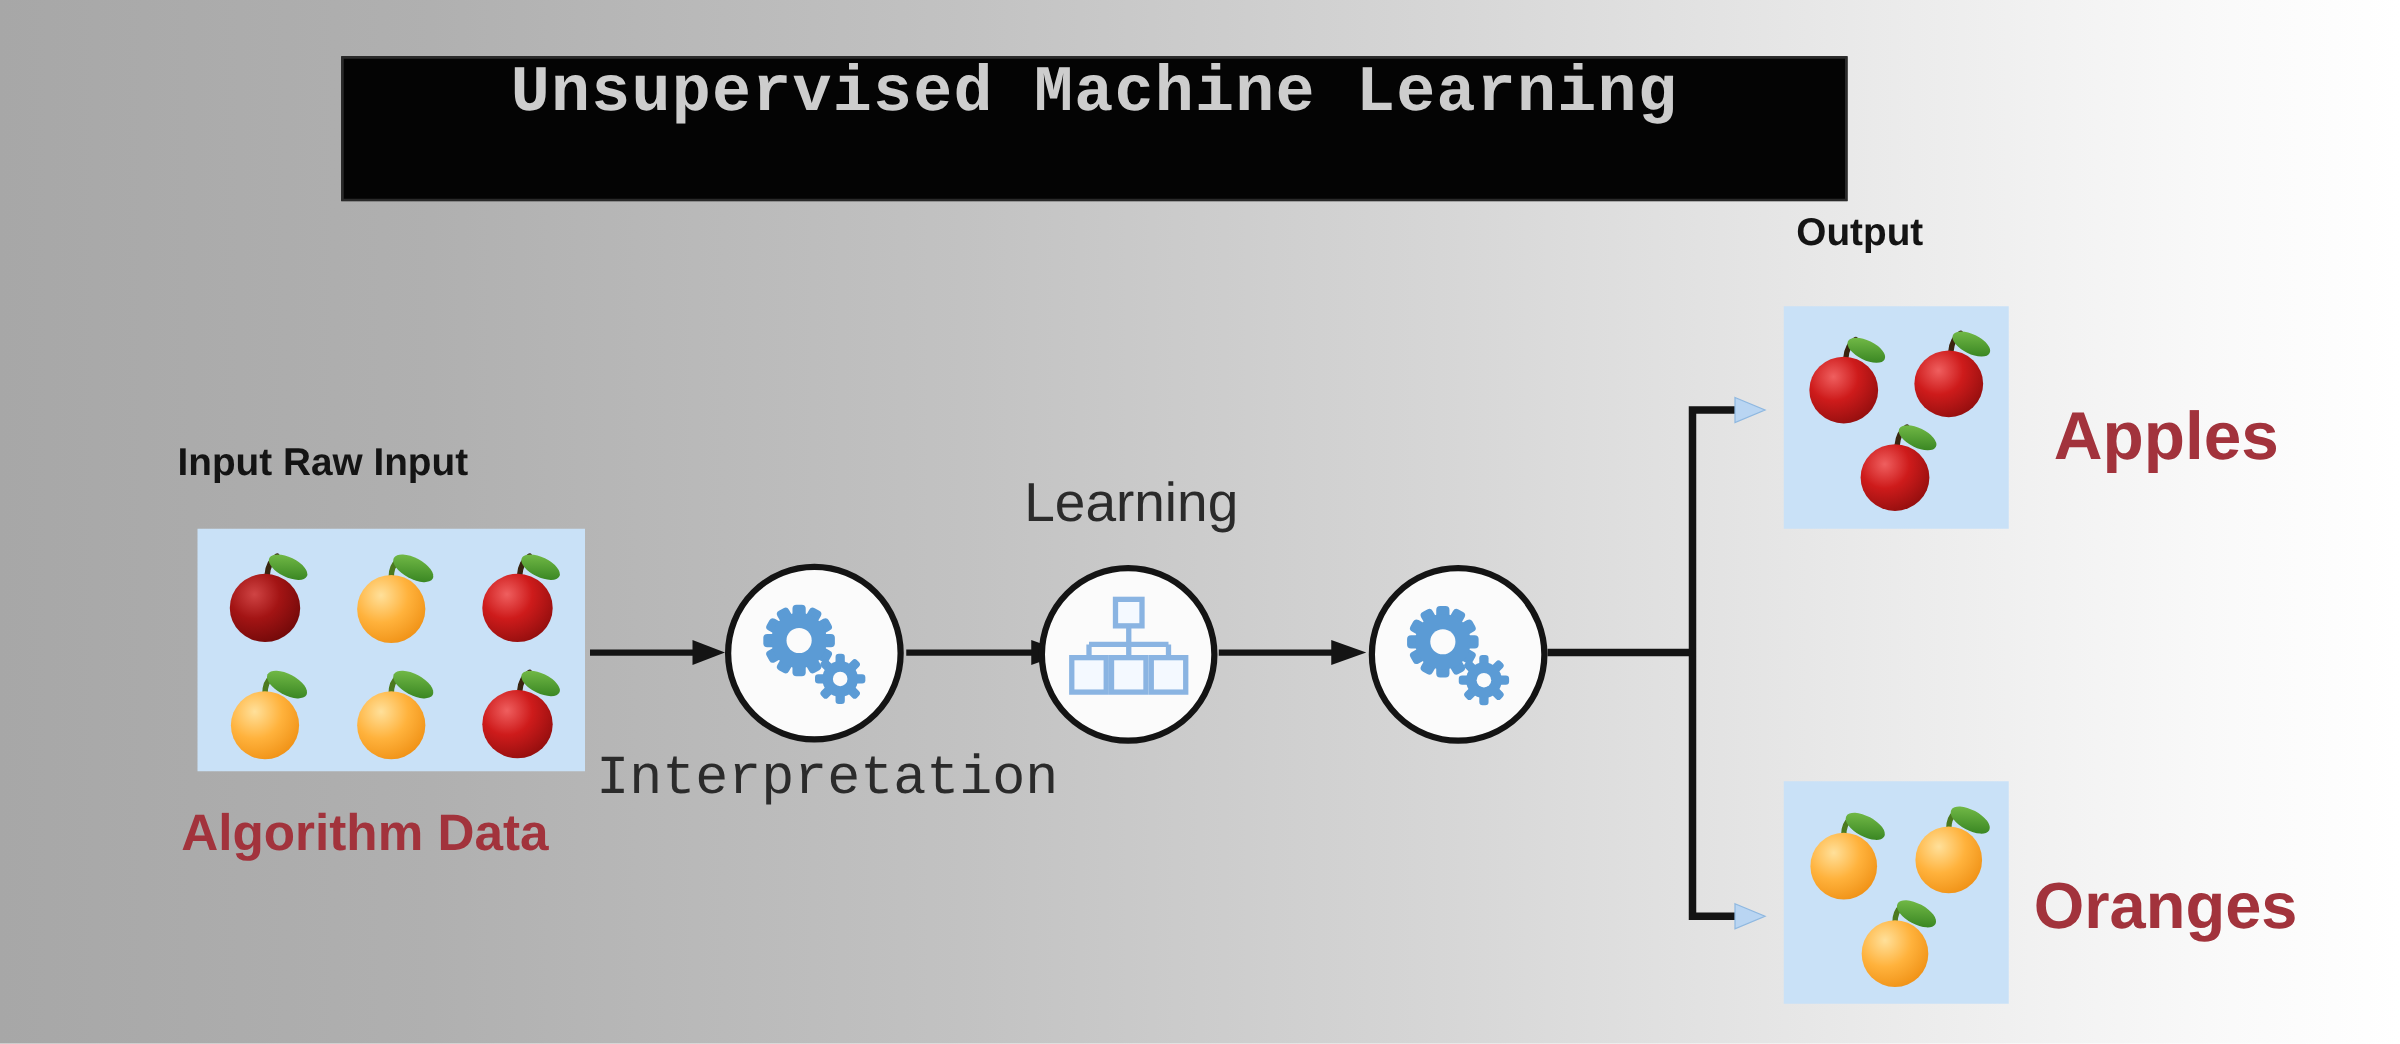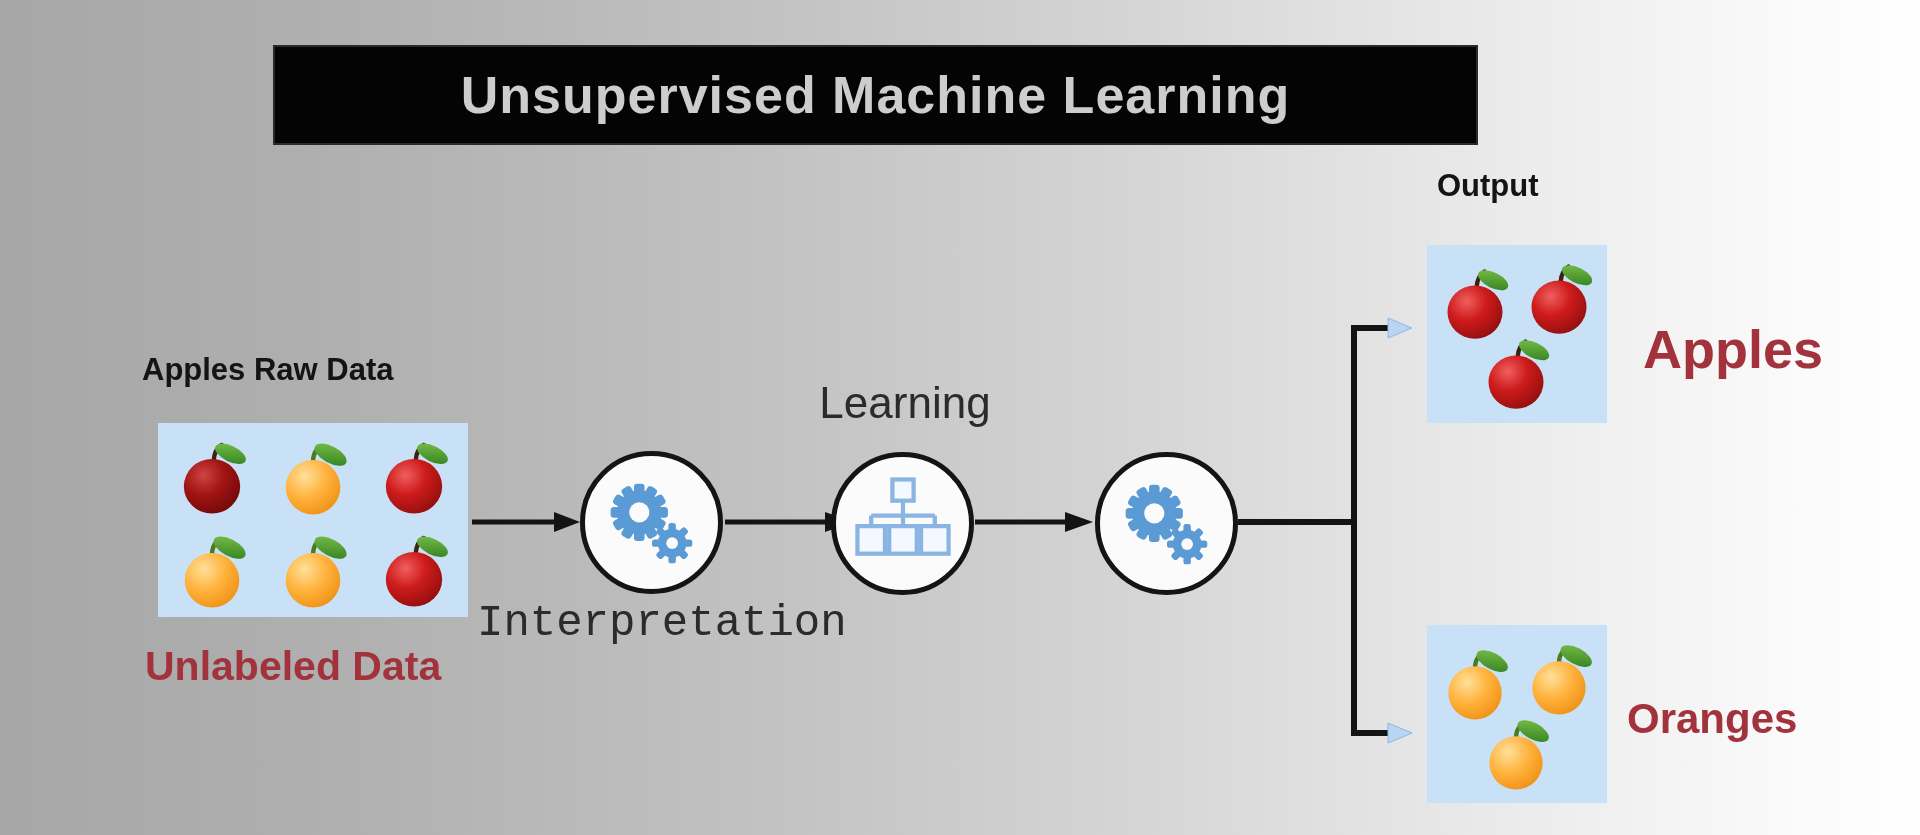--- a/index.html
+++ b/index.html
@@ -4,23 +4,24 @@
 <style>
   html,body{margin:0;padding:0;}
   body{font-family:"Liberation Sans", sans-serif;}
   #canvas{
     position:relative;width:1920px;height:835px;overflow:hidden;
     background:linear-gradient(to right,#a7a7a7 0%,#b0b0b0 18%,#c2c2c2 40%,#d6d6d6 60%,#eaeaea 78%,#fafafa 93%,#ffffff 100%);
   }
   .abs{position:absolute;}
   
   .banner{
-    left:273px;top:45px;width:1205px;height:100px;background:#040404;
-    display:flex;align-items:center;justify-content:center;
+    left:273px;top:45px;width:1205px;height:116px;background:#040404;
+    display:flex;align-items:flex-start;justify-content:center;
     box-shadow:0 0 0 2px #2a2a2a inset;
+    font-family:Liberation Mono, monospace;
   }
   .banner span{color:#cdcdcd;font-size:52px;font-weight:bold;letter-spacing:1px;}
   
   .lbl-black{color:#141414;font-weight:bold;font-size:31px;}
   .lbl-red{color:#a2333c;font-weight:bold;font-size:41px;}
   .lbl-stage{color:#2b2b2b;font-weight:300;font-size:44px;text-align:center;}
   
   .fruitbox{background:#c9e1f7;}
   .inbox{left:158px;top:423px;width:310px;height:194px;display:grid;
     grid-template-columns:repeat(3,1fr);grid-template-rows:repeat(2,1fr);padding:4px;box-sizing:border-box;}
@@ -110,21 +111,21 @@
     </symbol>
   </defs>
 </svg>
 
 <div id="canvas">
 
   <div class="abs banner">
     <span>Unsupervised Machine Learning</span>
   </div>
 
-  <div class="abs lbl-black" style="left:142px;top:352px;">Apples Raw Data</div>
+  <div class="abs lbl-black" style="left:142px;top:352px;">Input Raw Input</div>
 
   <div class="abs fruitbox inbox">
       <svg class="fruit pos-0" viewBox="0 0 100 100">
         <use href="#sym-apple-dark" xlink:href="#sym-apple-dark"></use>
       </svg>
       <svg class="fruit pos-1" viewBox="0 0 100 100">
         <use href="#sym-orange" xlink:href="#sym-orange"></use>
       </svg>
       <svg class="fruit pos-2" viewBox="0 0 100 100">
         <use href="#sym-apple" xlink:href="#sym-apple"></use>
@@ -133,21 +134,21 @@
         <use href="#sym-orange" xlink:href="#sym-orange"></use>
       </svg>
       <svg class="fruit pos-4" viewBox="0 0 100 100">
         <use href="#sym-orange" xlink:href="#sym-orange"></use>
       </svg>
       <svg class="fruit pos-5" viewBox="0 0 100 100">
         <use href="#sym-apple" xlink:href="#sym-apple"></use>
       </svg>
     </div>
 
-  <div class="abs lbl-red" style="left:145px;top:643px;">Unlabeled Data</div>
+  <div class="abs lbl-red" style="left:145px;top:643px;">Algorithm Data</div>
 
   <svg class="abs" style="left:470px;top:508px;" width="112" height="28">
     <line x1="2" y1="14" x2="86" y2="14" stroke="#141414" stroke-width="5"></line>
     <polygon points="84,4 110,14 84,24" fill="#141414"></polygon>
   </svg>
 
   <div class="abs node" style="left:580px;top:451px;">
     <svg viewBox="0 0 100 100">
         <use href="#sym-gears" xlink:href="#sym-gears"></use>
       </svg>
@@ -202,15 +203,15 @@
       <svg class="fruit pos-0" viewBox="0 0 100 100">
         <use href="#sym-orange" xlink:href="#sym-orange"></use>
       </svg>
       <svg class="fruit pos-1" viewBox="0 0 100 100">
         <use href="#sym-orange" xlink:href="#sym-orange"></use>
       </svg>
       <svg class="fruit pos-2" viewBox="0 0 100 100">
         <use href="#sym-orange" xlink:href="#sym-orange"></use>
       </svg>
     </div>
-  <div class="abs lbl-red" style="left:1627px;top:695px;font-size:42px;">Oranges</div>
+  <div class="abs lbl-red" style="left:1627px;top:695px;font-size:52px;">Oranges</div>
 
 </div>
 
 </body></html>

